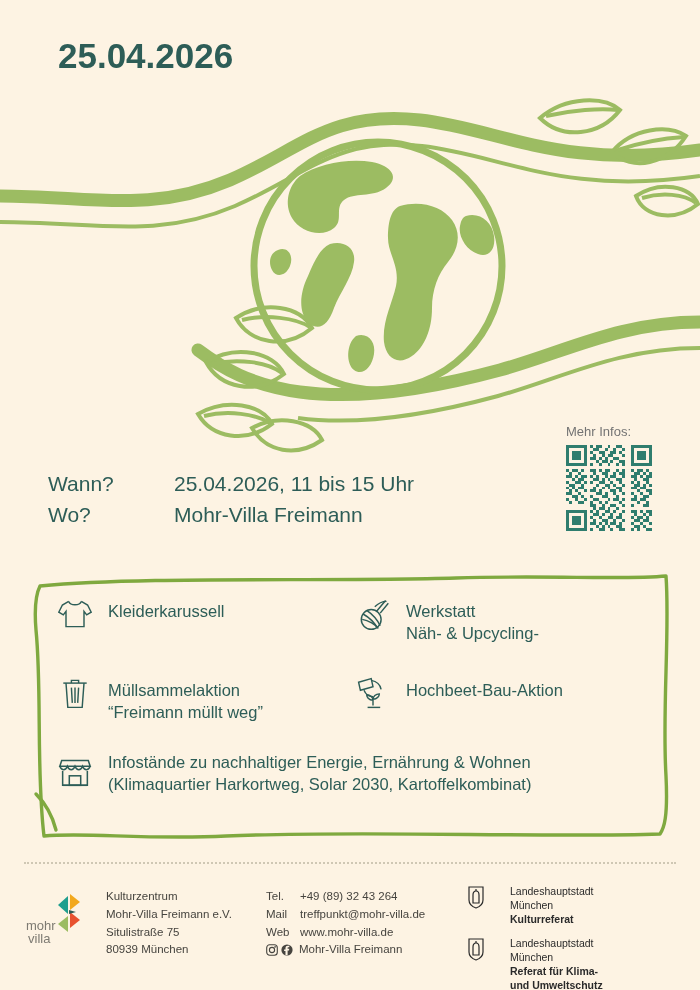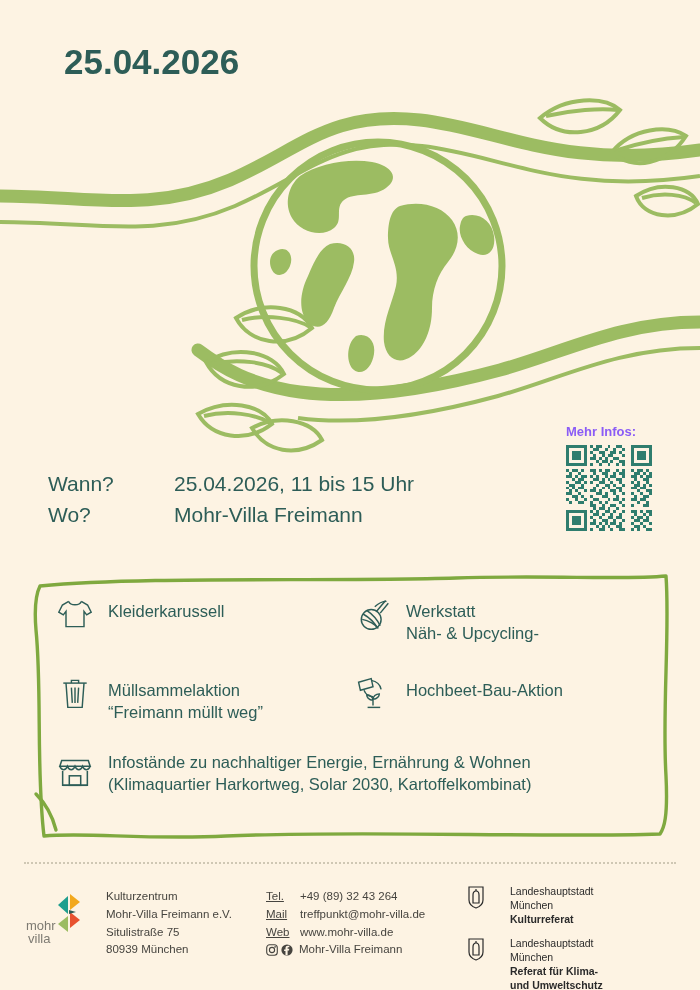--- a/index.html
+++ b/index.html
@@ -35,21 +35,21 @@
     color: #2d5d57;
     letter-spacing: -0.3px;
     line-height: 1.25;
     margin: 0;
   }
   .date-big {
     font-size: 35px;
     font-weight: bold;
     color: #2d5d57;
     line-height: 1.35;
-    margin: 12px;
+    margin: 6px;
   }
 
   
   .artwork {
     position: absolute;
     top: 0;
     left: 0;
     width: 700px;
     height: 470px;
     z-index: 1;
@@ -81,22 +81,22 @@
   
   .qr-wrap {
     position: absolute;
     top: 424px;
     right: 48px;
     z-index: 5;
     text-align: left;
   }
   .qr-label {
     font-size: 13px;
-    font-weight: bold;
-    color: #8b5cf6;
+    font-weight: normal;
+    color: #737373;
     margin-bottom: 6px;
   }
   .qr-code {
     width: 86px;
     height: 86px;
     display: block;
   }
 
   
   .program {
@@ -183,21 +183,21 @@
   }
   .footer-contact {
     font-size: 11.5px;
     line-height: 1.55;
     color: #46443f;
     padding-top: 8px;
     padding-left: 10px;
     min-width: 200px;
   }
   .contact-line { display: flex; }
-  .contact-key { width: 34px; min-width: 34px; text-decoration: underline; }
+  .contact-key { width: 34px; min-width: 34px; }
   .contact-val { }
   .social-icons {
     display: inline-flex;
     align-items: center;
     gap: 3px;
     margin-right: 6px;
     vertical-align: middle;
   }
   .footer-city {
     padding-top: 4px;

